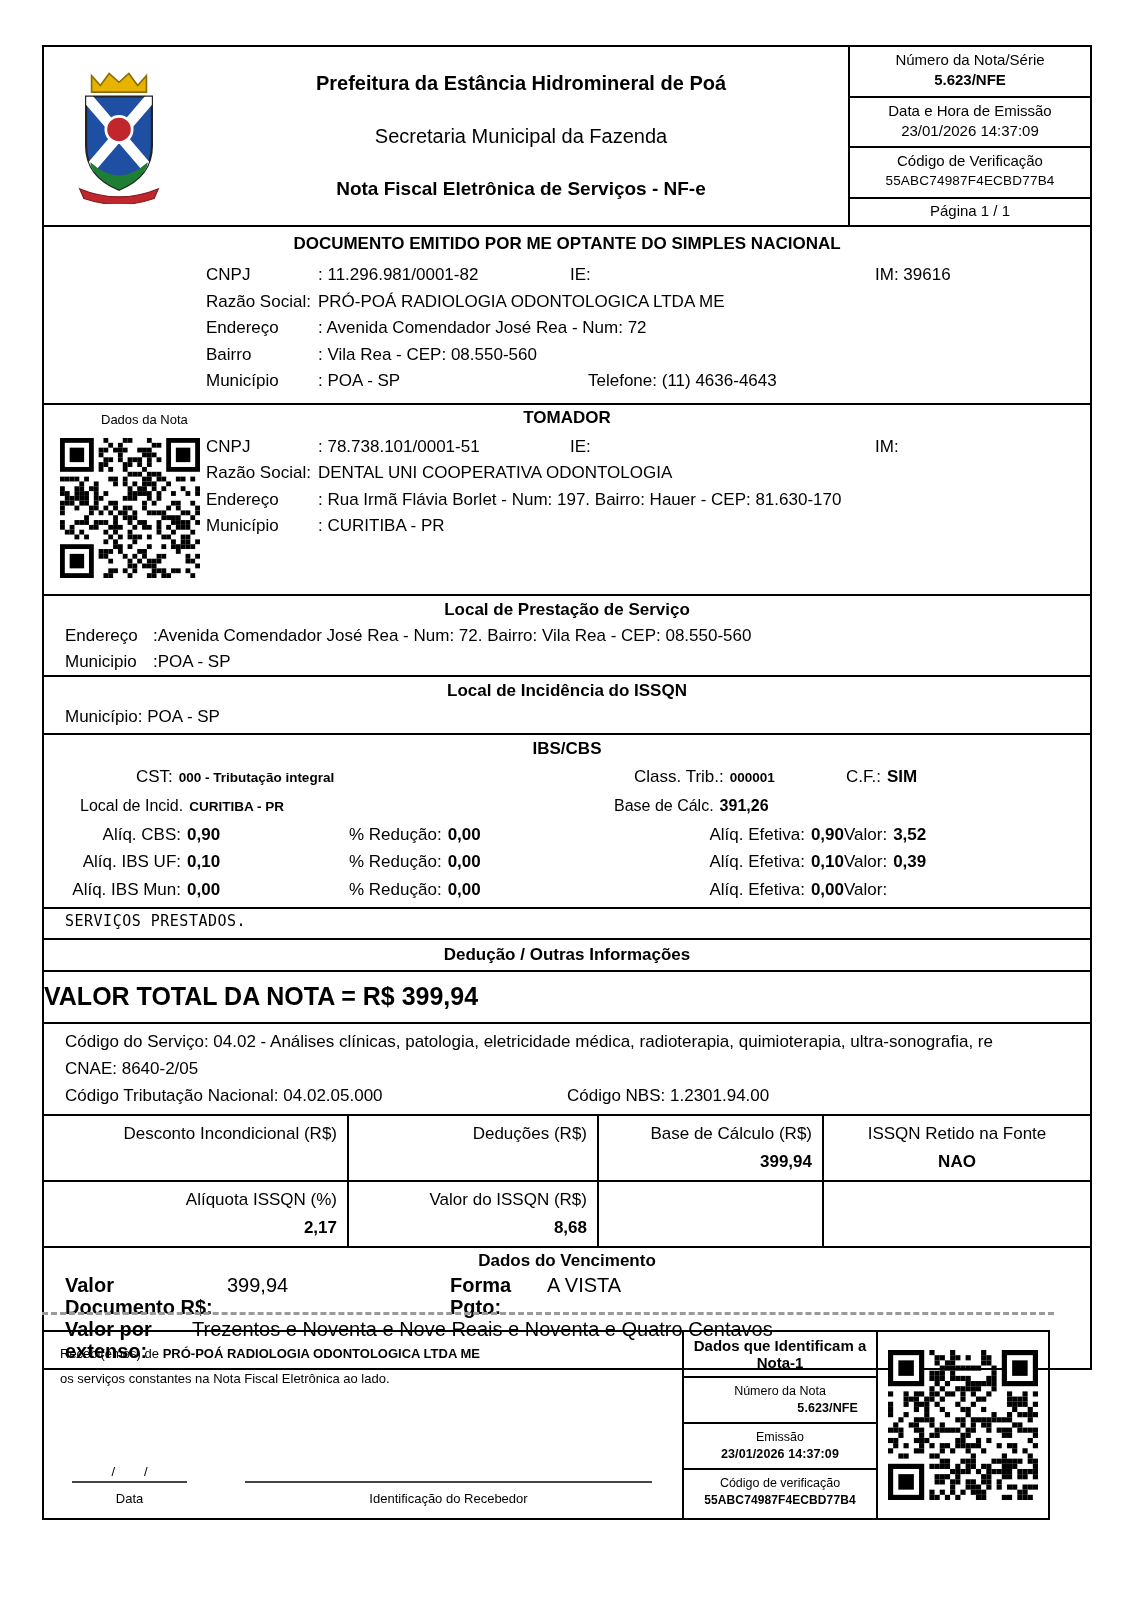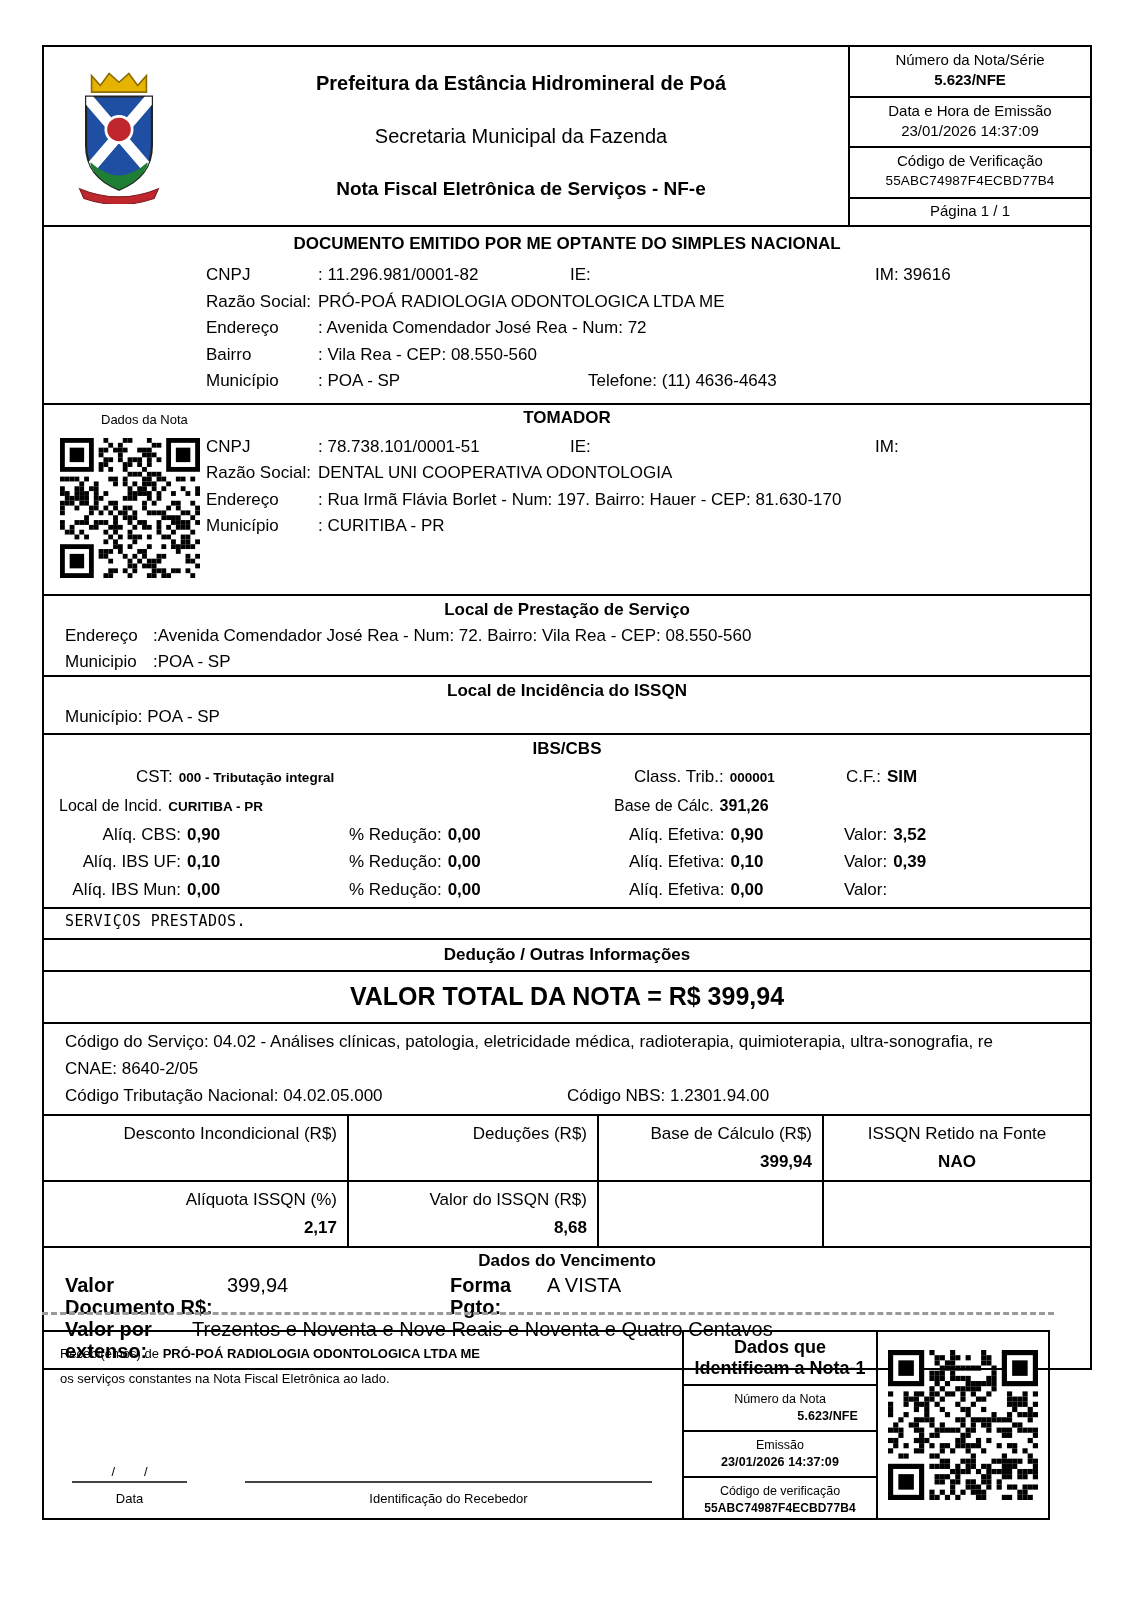--- a/index.html
+++ b/index.html
@@ -52,34 +52,34 @@
   .section { border-bottom: 2px solid #000; }
   .section-title { text-align: center; font-weight: bold; font-size: 17px; line-height: 27px; }
   .plain-row { display: flex; padding-left: 21px; font-size: 17px; line-height: 26px; }
   .plain-row .plbl { flex: 0 0 88px; }
 
   
   .ibs-row1 { display: flex; font-size: 17px; line-height: 29px; }
   .ibs-row1 .ca { flex: 0 0 590px; padding-left: 92px; }
   .ibs-row1 .cb { flex: 0 0 212px; }
   .ibs-row2 { display: flex; font-size: 16px; line-height: 28px; }
-  .ibs-row2 .ca { flex: 0 0 570px; padding-left: 15px; }
+  .ibs-row2 .ca { flex: 0 0 570px; padding-left: 36px; }
   .aliq-row { display: flex; font-size: 17px; line-height: 27.5px; }
   .aliq-row .c1 { flex: 0 0 305px; display: flex; }
   .aliq-row .c1 .al { flex: 0 0 137px; text-align: right; }
   .aliq-row .c2 { flex: 0 0 280px; }
-  .aliq-row .c3 { flex: 0 0 215px; }
+  .aliq-row .c3 { flex: 0 0 215px; text-align: right; }
   .aliq-row .c4 { flex: 1; }
   .bold { font-weight: bold; }
   .sm-bold { font-weight: bold; font-size: 13.5px; }
   .gap6 { display:inline-block; width: 6px; }
 
   .mono-line { font-family: "DejaVu Sans Mono", monospace; font-size: 15px; padding: 3px 0 8px 21px; letter-spacing: .5px; }
 
-  .total-row { text-align: center; font-size: 25px; font-weight: bold; padding: 10px 0 11px 0; border-bottom: 2px solid #000; }
+  .total-row { font-size: 25px; font-weight: bold; padding: 10px 0 11px 0; border-bottom: 2px solid #000; }
 
   .servico-block { padding: 4px 30px 5px 21px; font-size: 17px; line-height: 27px; border-bottom: 2px solid #000; }
   .servico-split { display: flex; }
   .servico-split .s1 { flex: 0 0 502px; }
 
   
   .tax-grid { display: grid; grid-template-columns: 303px 250px 225px 1fr; border-bottom: 2px solid #000; }
   .tcell { border-left: 2px solid #000; min-height: 60px; padding: 4px 0 4px 0; }
   .tcell.first { border-left: none; }
   .tcell.row2 { border-top: 2px solid #000; min-height: 62px; }
@@ -660,21 +660,21 @@
         <div class="sig-label">Data</div>
       </div>
       <div class="sig-col-rec">
         <div class="sig-line">&nbsp;</div>
         <div class="sig-label">Identificação do Recebedor</div>
       </div>
     </div>
   </div>
   <div class="stub-idbox">
     <div class="idrow">
-      <span class="bold" style="font-size:18px;">Dados que Identificam a Nota-1</span>
+      <span class="bold" style="font-size:15px;">Dados que Identificam a Nota-1</span>
     </div>
     <div class="idrow">
       <div class="idlbl">Número da Nota</div>
       <div class="idval idval-right">5.623/NFE</div>
     </div>
     <div class="idrow">
       <div class="idlbl">Emissão</div>
       <div class="idval">23/01/2026 14:37:09</div>
     </div>
     <div class="idrow">

